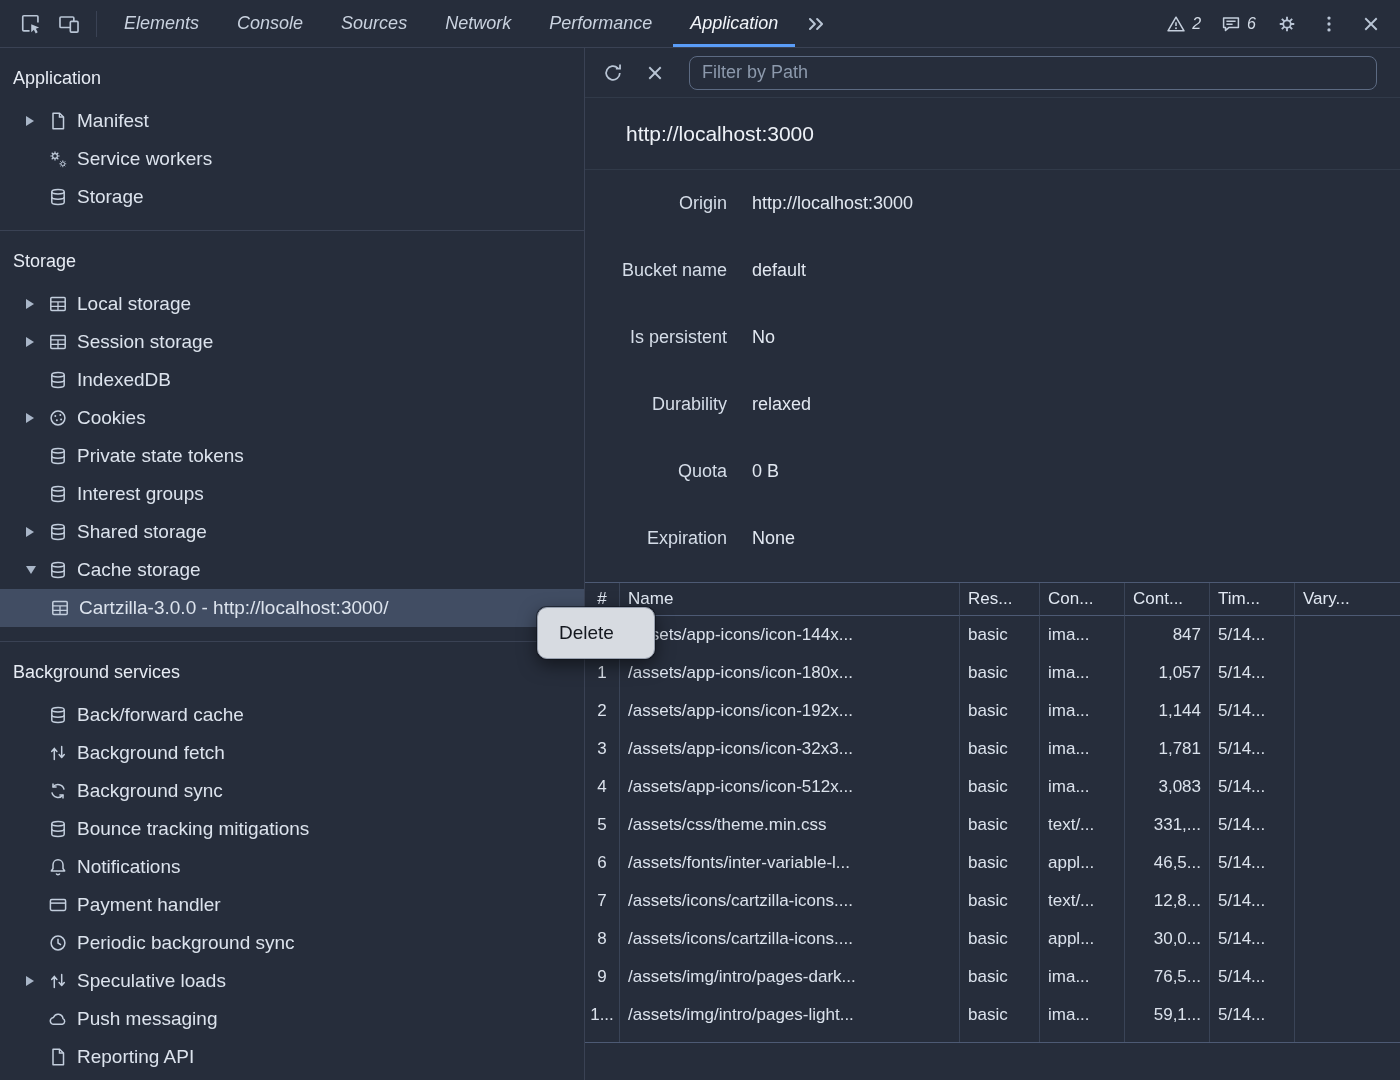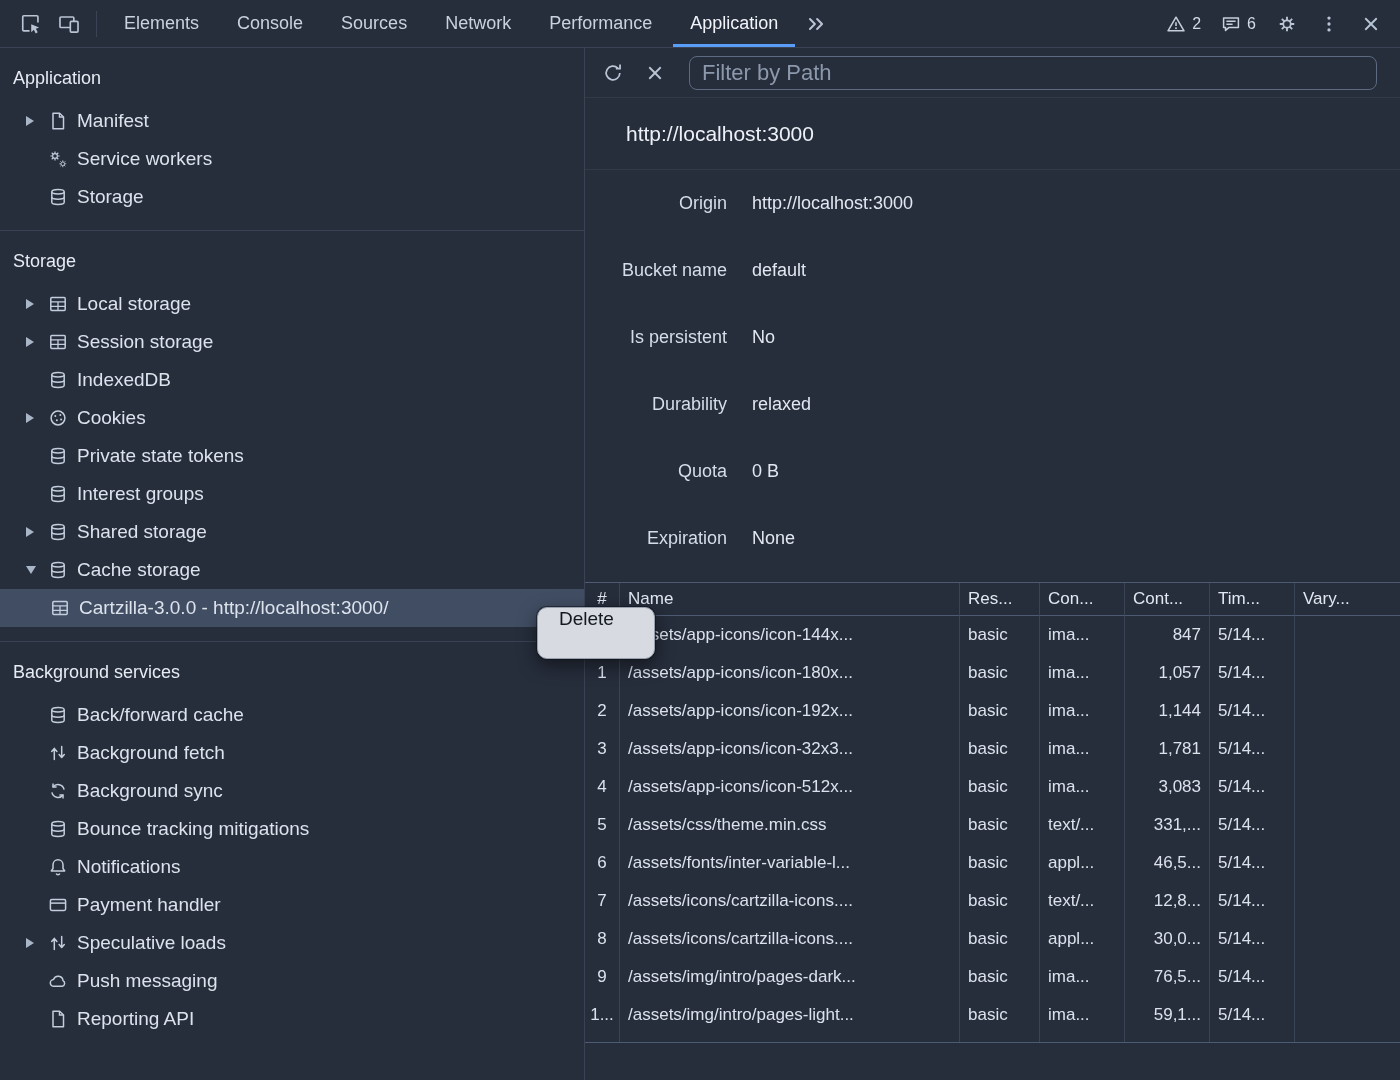--- a/index.html
+++ b/index.html
@@ -5,21 +5,21 @@
   *{box-sizing:border-box;}
   html,body{margin:0;padding:0;}
   body{
     width:1400px;height:1080px;overflow:hidden;
     background:#262d3b;color:#dce3ed;
     font-family:"Liberation Sans","DejaVu Sans",sans-serif;
   }
   .devtools{position:relative;width:1400px;height:1080px;}
 
   
-  .toolbar{height:48px;display:flex;align-items:stretch;border-bottom:1px solid #3a4254;padding:0 10px 0 12px;}
+  .toolbar{height:48px;display:flex;align-items:stretch;border-bottom:1px solid #3a4254;padding:0 10px 0 12px;font-style:italic;}
   .tbtn{background:none;border:none;color:#b9c5d5;width:38px;display:flex;align-items:center;justify-content:center;padding:0;cursor:pointer;}
   .tbtn svg{width:22px;height:22px;}
   .vdiv{width:1px;height:26px;background:#3a4254;margin:11px 8px;}
   .tabs{display:flex;align-items:stretch;}
   .tab{display:flex;align-items:center;padding:0 19px;font-size:18px;color:#c9d2df;position:relative;cursor:pointer;white-space:nowrap;}
   .tab.active{color:#f1f4f9;}
   .tab.active::after{content:"";position:absolute;left:2px;right:2px;bottom:0;height:3px;background:var(--accent-blue,#5a9df8);}
   .toolbar-right{margin-left:auto;display:flex;align-items:center;gap:4px;}
   .badge{display:flex;align-items:center;gap:6px;color:#d3dbe6;font-size:16px;padding:0 8px;cursor:pointer;}
   .badge svg{width:20px;height:20px;color:#c5cfdd;}
@@ -39,21 +39,21 @@
   .expander{width:22px;flex:none;display:flex;align-items:center;}
   .tri-r{width:0;height:0;border-left:8px solid #a9b6c8;border-top:5px solid transparent;border-bottom:5px solid transparent;}
   .tri-d{width:0;height:0;border-top:8px solid #a9b6c8;border-left:5px solid transparent;border-right:5px solid transparent;}
   .s-icon{width:20px;height:20px;margin-right:9px;flex:none;color:#c3cedd;display:flex;}
   .ic{width:20px;height:20px;}
 
   
   .filter-bar{height:50px;flex:none;display:flex;align-items:center;padding-left:10px;border-bottom:1px solid #313a49;}
   .fbtn{width:36px;height:36px;background:none;border:none;color:#b9c5d5;display:flex;align-items:center;justify-content:center;margin-right:6px;cursor:pointer;padding:0;}
   .fbtn svg{width:22px;height:22px;}
-  .filter-input{flex:1;height:34px;margin-left:10px;margin-right:23px;background:transparent;border:1px solid #5c6a82;border-radius:8px;color:#dfe5ee;font-size:22px;padding:0 12px;outline:none;font-family:inherit;}
+  .filter-input{flex:1;height:34px;margin-left:10px;margin-right:23px;background:transparent;border:1px solid #5c6a82;border-radius:8px;color:#dfe5ee;font-size:18px;padding:0 12px;outline:none;font-family:inherit;}
   .filter-input::placeholder{color:#8c99ac;}
   .origin-title{height:72px;flex:none;display:flex;align-items:center;padding-left:41px;font-size:21px;color:#edf1f7;border-bottom:1px solid #313a49;}
   .meta{flex:none;padding-bottom:10px;}
   .meta-row{height:67px;display:flex;align-items:center;font-size:18px;}
   .meta-label{width:142px;text-align:right;color:#d5dde8;flex:none;}
   .meta-value{margin-left:25px;color:#e2e8f1;}
 
   .cache-table{
     height:461px;flex:none;overflow:hidden;
     display:grid;grid-template-columns:35px 340px 80px 85px 85px 85px 1fr;
@@ -66,21 +66,21 @@
   .cache-table .th{border-bottom:1px solid #4d5a74;color:#e1e8f2;cursor:pointer;}
   .cache-table .c0{justify-content:center;padding:0 2px;}
   .cache-table .td.c4{justify-content:flex-end;}
   .table-footer{flex:1;}
 
   
   .context-menu{
     position:absolute;left:537px;top:607px;width:118px;height:52px;z-index:10;
     background:var(--menu-bg,#d7dbe1);border:1px solid #98a0ae;border-radius:10px;
     box-shadow:0 0 0 1px rgba(15,19,26,.55),0 6px 18px rgba(0,0,0,.5);
-    display:flex;
+    display:flex;align-items:center;
   }
   .context-item{width:100%;padding-left:21px;font-size:19px;color:#14181f;cursor:pointer;}
 </style>
 </head>
 <body>
 
 <svg width="0" height="0" style="position:absolute" aria-hidden="true">
  <defs>
   <symbol id="i-doc" viewBox="0 0 20 20">
         <path d="M5 2.2h6.6L15.5 6v11.8H5z" fill="none" stroke="currentColor" stroke-width="1.5" stroke-linejoin="round"></path>
@@ -411,20 +411,29 @@
           <div class="s-item">
             <span class="expander"></span>
             <span class="s-icon">
               <svg class="ic" aria-hidden="true">
                 <use href="#i-card"></use>
               </svg>
             </span>
             <span class="s-label">Payment handler</span>
           </div>
           <div class="s-item">
+            <span class="expander"></span>
+            <span class="s-icon">
+              <svg class="ic" aria-hidden="true">
+                <use href="#i-clock"></use>
+              </svg>
+            </span>
+            <span class="s-label">Periodic background sync</span>
+          </div>
+          <div class="s-item">
             <span class="expander">
               <span class="tri-r"></span>
             </span>
             <span class="s-icon">
               <svg class="ic" aria-hidden="true">
                 <use href="#i-updown"></use>
               </svg>
             </span>
             <span class="s-label">Speculative loads</span>
           </div>

